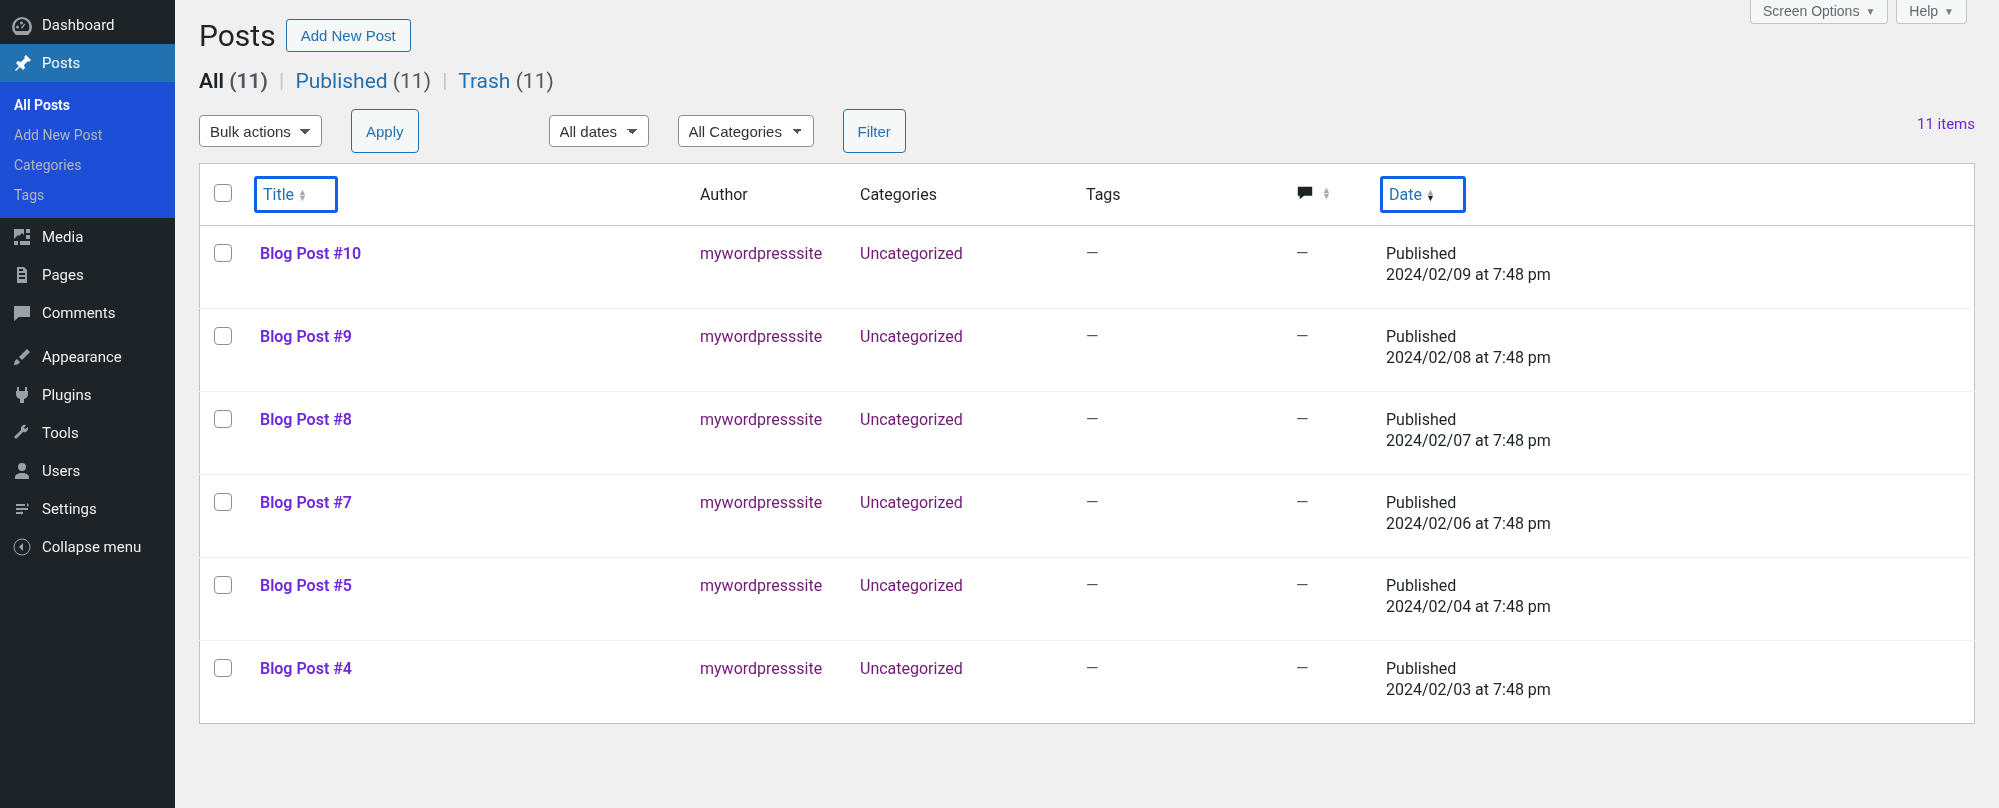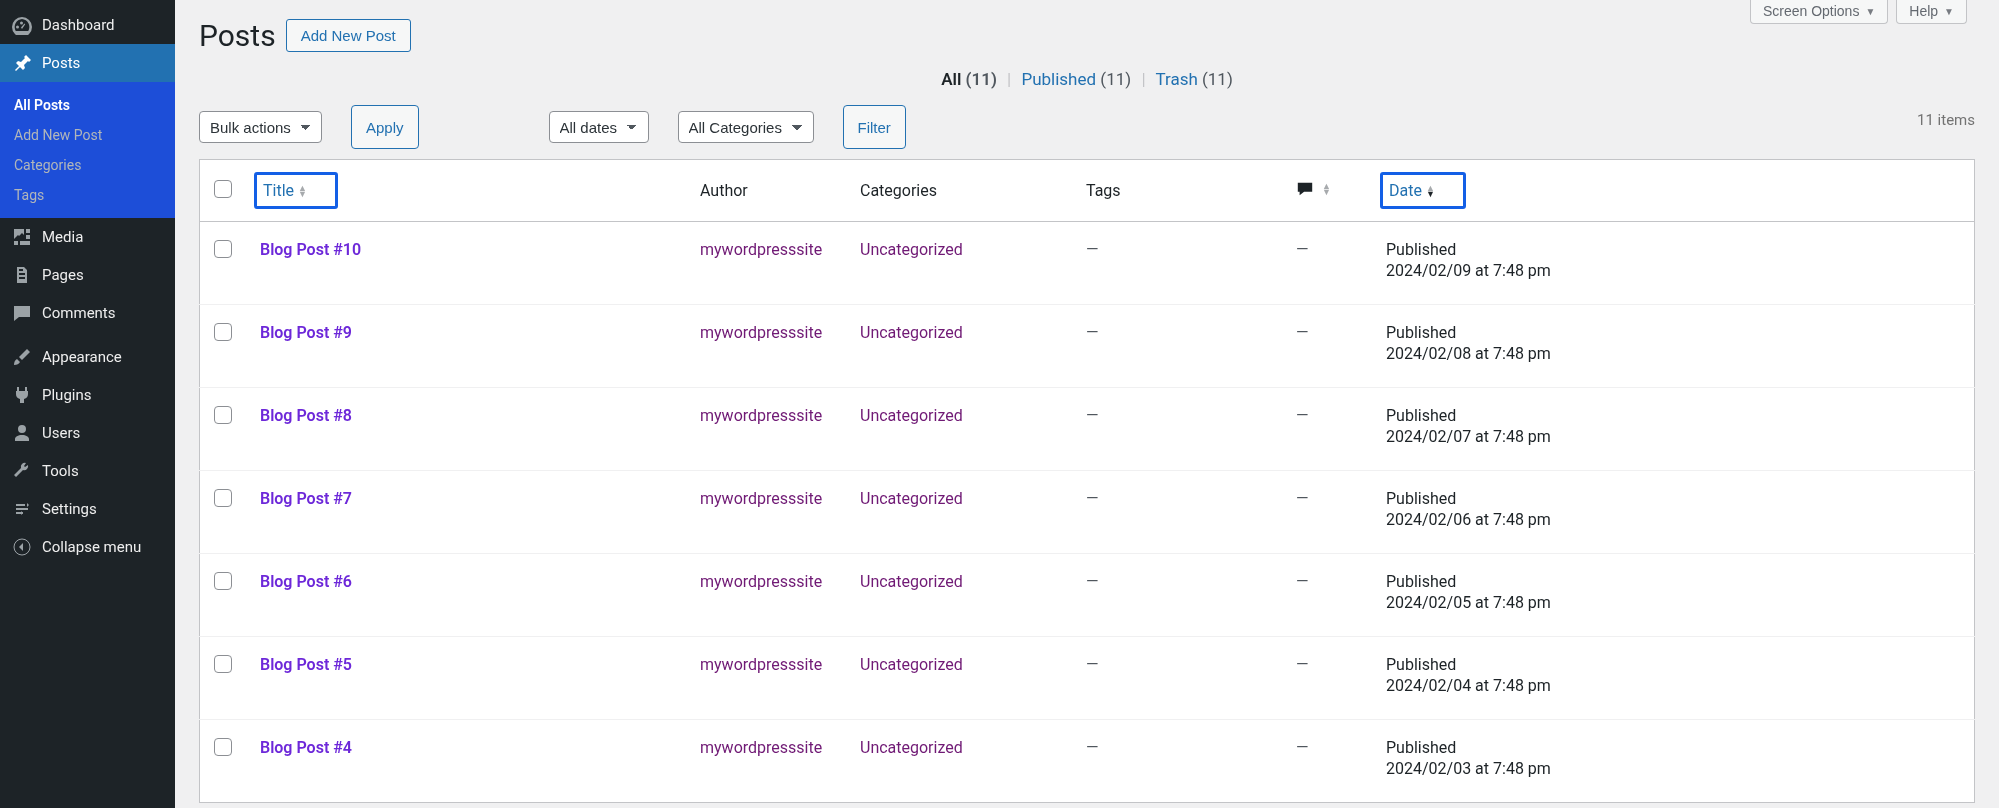--- a/index.html
+++ b/index.html
@@ -24,30 +24,30 @@
 .main { flex: 1; padding: 0 24px; position: relative; }
 
 .top-right-btns { position: absolute; top: 0; right: 32px; display: flex; gap: 8px; }
 .top-btn { background: #f6f7f7; border: 1px solid #c3c4c7; border-top: none; padding: 3px 12px 4px; font-size: 14px; color: #646970; cursor: pointer; border-radius: 0 0 4px 4px; display: flex; align-items: center; gap: 6px; }
 .top-btn .tri { font-size: 10px; color: #787c82; }
 
 .heading-row { display: flex; align-items: center; gap: 10px; padding-top: 18px; margin-bottom: 16px; }
 .heading-row h1 { font-size: 30px; font-weight: 400; color: #1d2327; }
 .btn-add { border: 1px solid #2271b1; color: #2271b1; background: #f6f7f7; padding: 7px 14px; border-radius: 3px; font-size: 15px; cursor: pointer; }
 
-.subsubsub { font-size: 17px; color: #646970; margin-bottom: 16px; text-align: center; }
+.subsubsub { font-size: 21px; color: #646970; margin-bottom: 16px; }
 .subsubsub .ss-link { color: #2271b1; cursor: pointer; }
 .subsubsub .ss-current { color: #1d2327; font-weight: 600; }
 .subsubsub .ss-count { color: #50575e; }
 .subsubsub .pipe { margin: 0 6px; color: #c3c4c7; }
 
 .tablenav { display: flex; align-items: center; gap: 29px; margin-bottom: 10px; position: relative; }
 .tablenav select { height: 32px; background: #fff; border: 1px solid #8c8f94; border-radius: 4px; padding: 0 30px 0 10px; font-size: 15px; color: #2c3338; appearance: none; background-image: linear-gradient(45deg, transparent 50%, #50575e 50%), linear-gradient(135deg, #50575e 50%, transparent 50%); background-position: calc(100% - 16px) 13px, calc(100% - 11px) 13px; background-size: 5px 5px; background-repeat: no-repeat; }
 .btn-secondary { height: 44px; border: 1px solid #2271b1; color: #2271b1; background: #f6f7f7; padding: 0 14px; border-radius: 4px; font-size: 15px; cursor: pointer; }
-.item-count { position: absolute; right: 0; top: 6px; font-size: 15px; color: #737373; }
+.item-count { position: absolute; right: 0; top: 6px; font-size: 15px; color: #6d28d9; }
 
 
 .wp-list-table { width: 100%; border: 1px solid #c3c4c7; border-collapse: collapse; background: #fff; margin-top: 4px; }
 .wp-list-table thead th, .wp-list-table thead td { text-align: left; border-bottom: 1px solid #c3c4c7; padding: 12px 14px; font-weight: 400; font-size: 16px; color: #2c3338; }
 .wp-list-table tbody td { border-bottom: 1px solid #f0f0f1; padding: 18px 14px 24px; font-size: 16px; vertical-align: top; }
 .wp-list-table tbody tr:last-child td { border-bottom: none; }
 
 .col-cb { width: 40px; }
 .col-title { width: 440px; }
 .col-author { width: 160px; }
@@ -137,32 +137,32 @@
       <span class="sb-icon">
           <svg viewBox="0 0 20 20">
             <path d="M7 2v4h6V2h2v4h1v3a5 5 0 0 1-4 5v4H8v-4a5 5 0 0 1-4-5V6h1V2h2z"></path>
           </svg>
         </span>
       <span>Plugins</span>
     </div>
     <div class="sb-item">
       <span class="sb-icon">
           <svg viewBox="0 0 20 20">
+            <path d="M16 4a4 4 0 0 1-5 5L4 16l-2-2 7-7a4 4 0 0 1 5-5l-2 3 1 1 3-2z"></path>
+          </svg>
+        </span>
+      <span>Tools</span>
+    </div>
+    <div class="sb-item">
+      <span class="sb-icon">
+          <svg viewBox="0 0 20 20">
             <path d="M10 10a4 4 0 1 0 0-8 4 4 0 0 0 0 8zm0 2c-4 0-7 2-7 4v2h14v-2c0-2-3-4-7-4z"></path>
           </svg>
         </span>
       <span>Users</span>
-    </div>
-    <div class="sb-item">
-      <span class="sb-icon">
-          <svg viewBox="0 0 20 20">
-            <path d="M16 4a4 4 0 0 1-5 5L4 16l-2-2 7-7a4 4 0 0 1 5-5l-2 3 1 1 3-2z"></path>
-          </svg>
-        </span>
-      <span>Tools</span>
     </div>
     <div class="sb-item">
       <span class="sb-icon">
           <svg viewBox="0 0 20 20">
             <path d="M4 5h9v2H4V5zm0 4h12v2H4V9zm0 4h7v2H4v-2zM15 4l2 2-2 2V4zm-6 8l2 2-2 2v-4z"></path>
           </svg>
         </span>
       <span>Settings</span>
     </div>
     <div class="sb-item">
@@ -283,29 +283,20 @@
             <td class="col-cb"><span class="checkbox"></span></td>
             <td><a class="row-title">Blog Post #7</a></td>
             <td><a class="cell-link">mywordpresssite</a></td>
             <td><a class="cell-link">Uncategorized</a></td>
             <td><span class="dash">—</span></td>
             <td><span class="dash">—</span></td>
             <td class="date-cell"><span class="status">Published</span><span>2024/02/06 at 7:48 pm</span></td>
           </tr>
           <tr>
             <td class="col-cb"><span class="checkbox"></span></td>
-            <td><a class="row-title">Blog Post #6</a></td>
-            <td><a class="cell-link">mywordpresssite</a></td>
-            <td><a class="cell-link">Uncategorized</a></td>
-            <td><span class="dash">—</span></td>
-            <td><span class="dash">—</span></td>
-            <td class="date-cell"><span class="status">Published</span><span>2024/02/05 at 7:48 pm</span></td>
-          </tr>
-          <tr>
-            <td class="col-cb"><span class="checkbox"></span></td>
             <td><a class="row-title">Blog Post #5</a></td>
             <td><a class="cell-link">mywordpresssite</a></td>
             <td><a class="cell-link">Uncategorized</a></td>
             <td><span class="dash">—</span></td>
             <td><span class="dash">—</span></td>
             <td class="date-cell"><span class="status">Published</span><span>2024/02/04 at 7:48 pm</span></td>
           </tr>
           <tr>
             <td class="col-cb"><span class="checkbox"></span></td>
             <td><a class="row-title">Blog Post #4</a></td>

